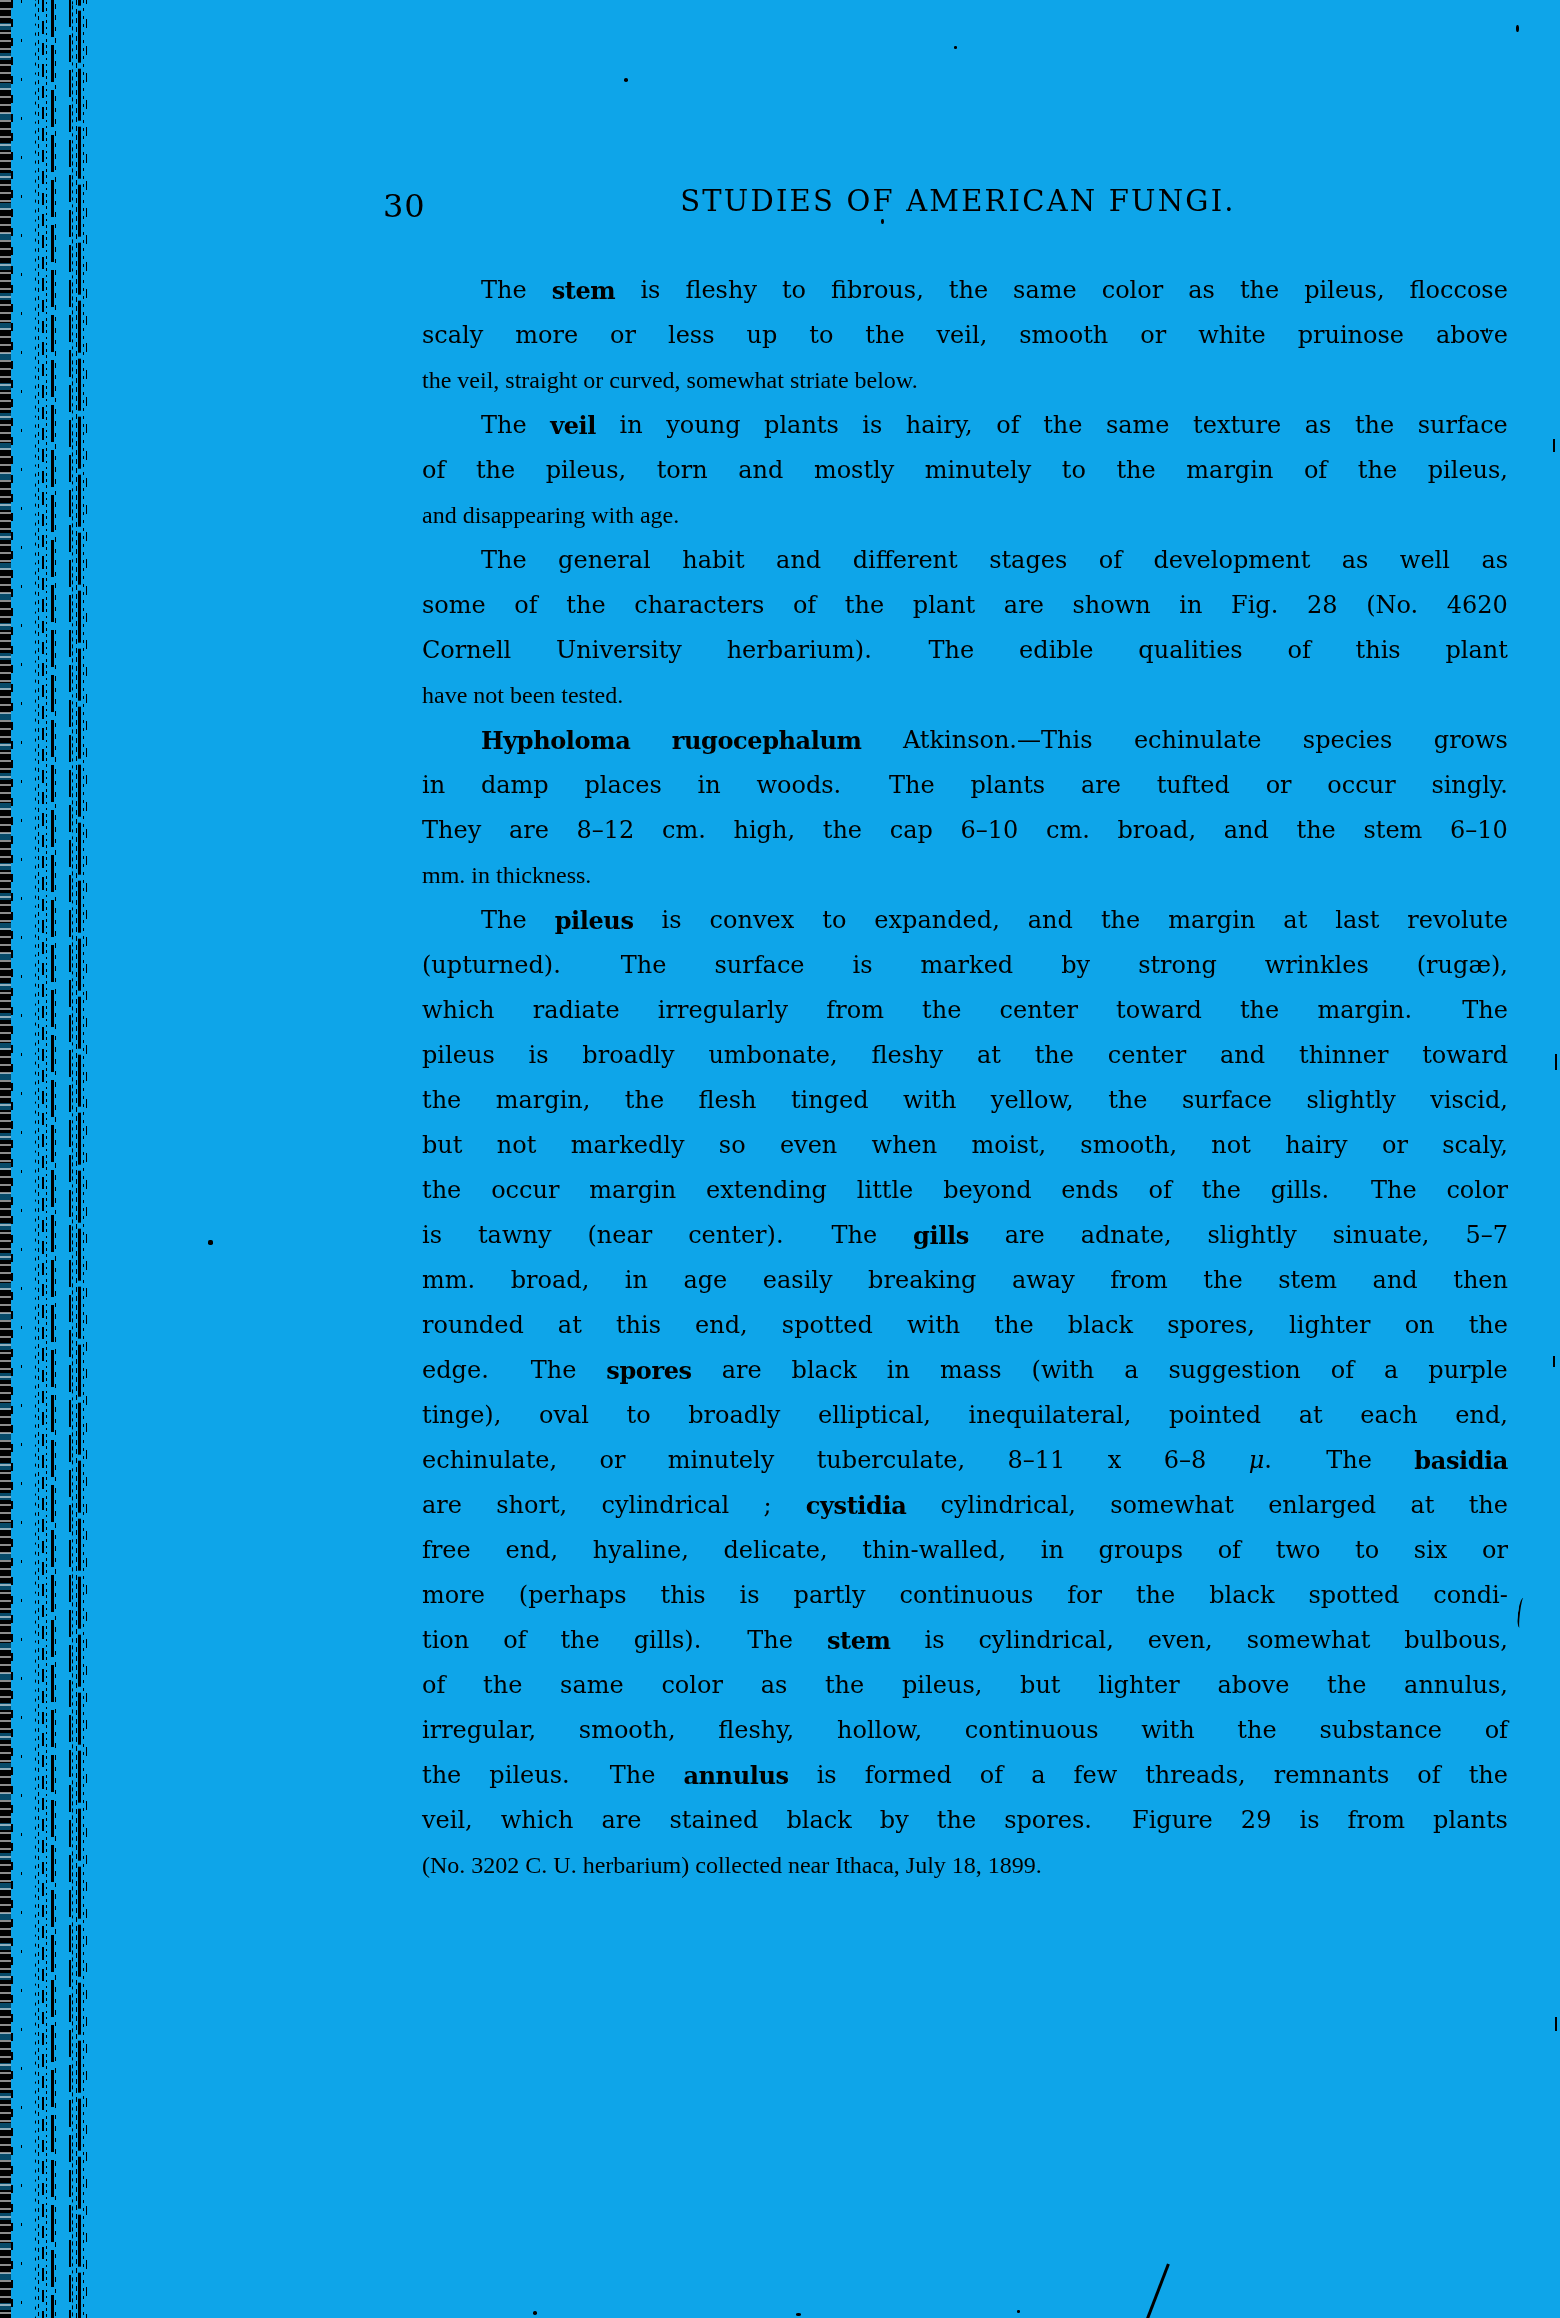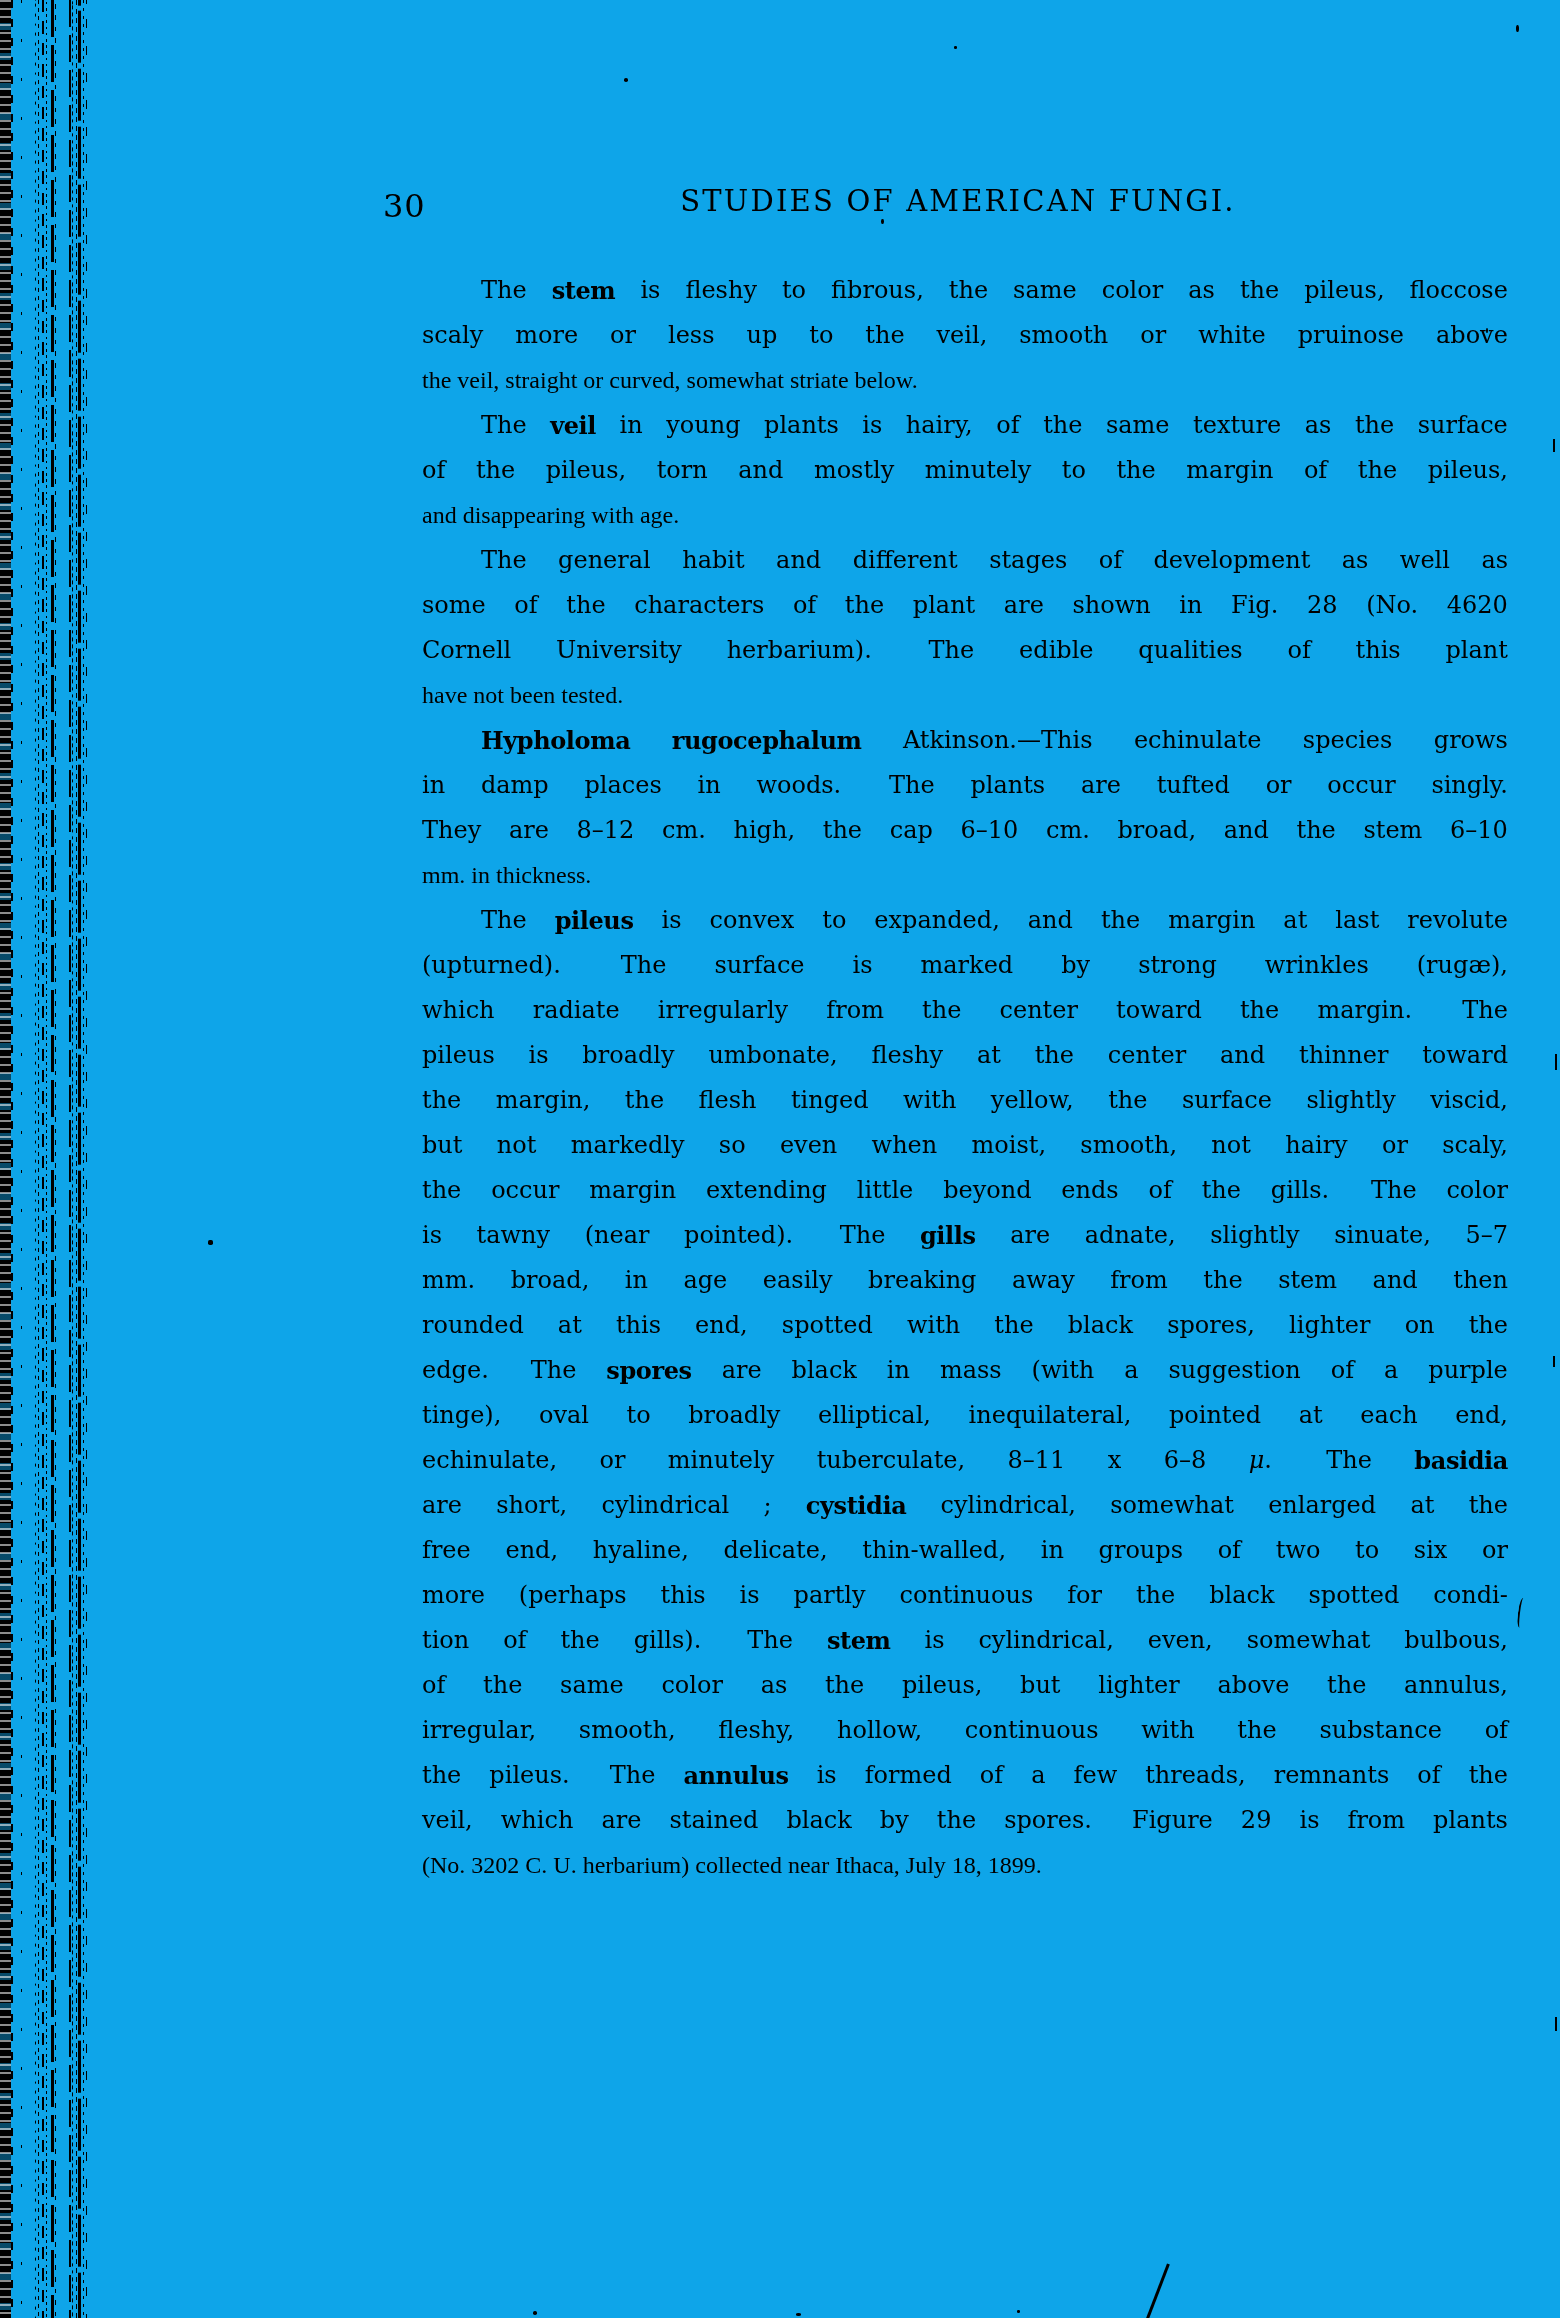--- a/index.html
+++ b/index.html
@@ -294,21 +294,21 @@
         <span class="w"><span>of</span></span>
         <span class="w"><span>the</span></span>
         <span class="w"><span>gills. </span></span>
         <span class="w"><span>The</span></span>
         <span class="w"><span>color</span></span>
       </div>
       <div class="line">
         <span class="w"><span>is</span></span>
         <span class="w"><span>tawny</span></span>
         <span class="w"><span>(near</span></span>
-        <span class="w"><span>pointed). </span></span>
+        <span class="w"><span>center). </span></span>
         <span class="w"><span>The</span></span>
         <span class="w"><span class="bold">gills</span></span>
         <span class="w"><span>are</span></span>
         <span class="w"><span>adnate,</span></span>
         <span class="w"><span>slightly</span></span>
         <span class="w"><span>sinuate,</span></span>
         <span class="w"><span>5–7</span></span>
       </div>
       <div class="line">
         <span class="w"><span>mm.</span></span>

